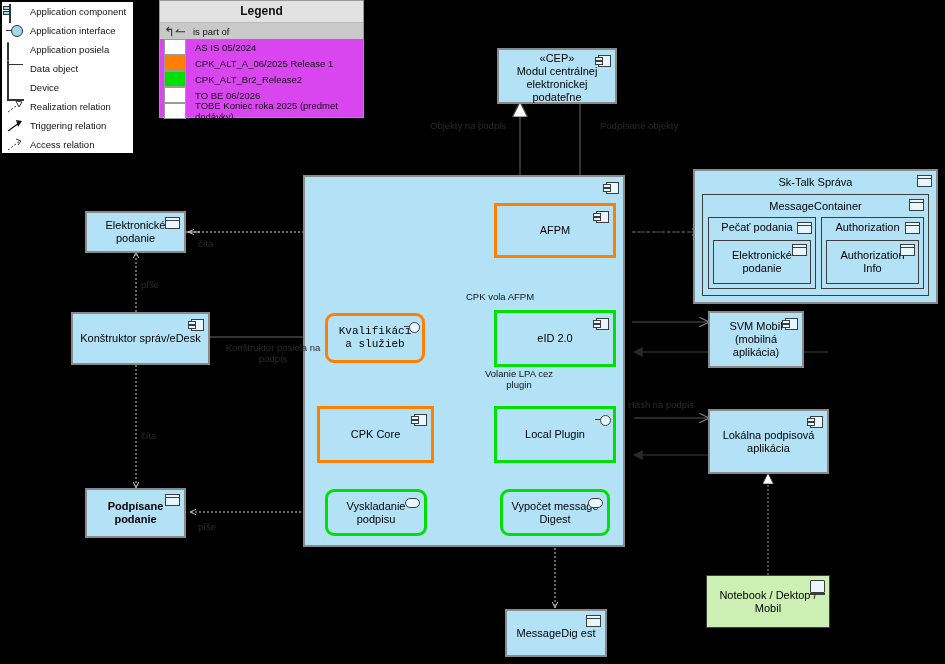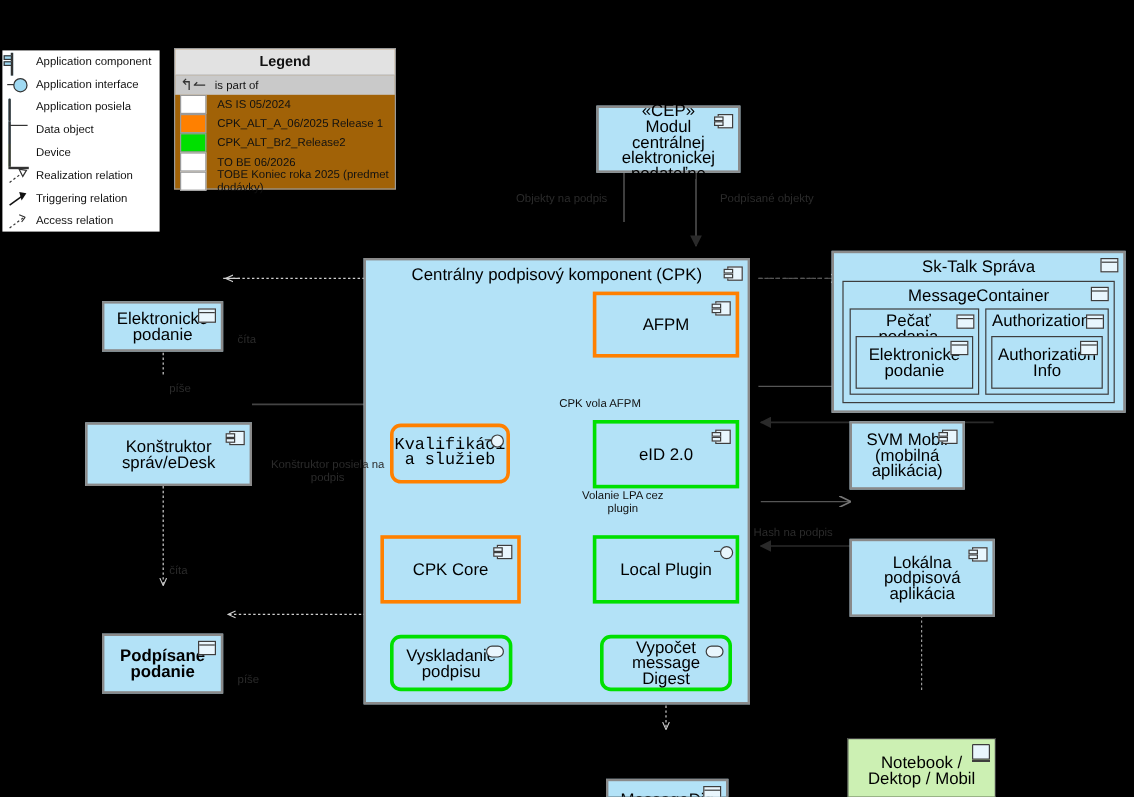--- a/index.html
+++ b/index.html
@@ -1,25 +1,25 @@
 <!DOCTYPE html>
 <html><head>
 <meta charset="utf-8">
 <style>
   html,body{margin:0;padding:0;background:#000;}
   body{width:945px;height:664px;position:relative;overflow:hidden;
        font-family:"Liberation Sans","DejaVu Sans",sans-serif;}
   #canvas{position:absolute;left:0;top:0;width:945px;height:664px;}
-  .abs{position:absolute;box-sizing:border-box;margin-top:40px;}
+  .abs{position:absolute;box-sizing:border-box;}
 
   
   .node{
     background:#b3e2f7;border:1px solid #3d3d3d;
     display:flex;align-items:center;justify-content:center;
-    text-align:center;color:#000;font-size:14px;line-height:13px;
+    text-align:center;color:#000;font-size:11px;line-height:13px;
   }
   .node .lbl{padding:0 4px;}
   .node.thick-grey{border:2px solid #8a8a8a;}
   .node.orange{border:3px solid #ff8000;background:#b3e2f7;}
   .node.green{border:3px solid #00e000;background:#b3e2f7;}
   .node.device{background:#ccf0b3;border:1px solid #3d3d3d;}
   .node.rounded{border-radius:9px;}
   .node.titled{align-items:flex-start;justify-content:center;}
   .node.titled .lbl{padding-top:5px;}
 
@@ -53,21 +53,21 @@
   .sw-comp:before{top:1px;} .sw-comp:after{top:6px;}
   .sw-iface{position:relative;}
   .sw-iface i{position:absolute;left:5px;top:1px;width:10px;height:10px;border-radius:50%;border:1px solid #333;background:#9fd9f2;}
   .sw-iface u{position:absolute;left:0;top:6px;width:6px;height:1px;background:#333;}
   .sw-svc{width:16px;height:10px;border-radius:6px;border:1px solid #333;background:#9fd9f2;margin-left:1px;}
   .sw-data{width:15px;height:11px;border:1px solid #333;background:#9fd9f2;margin-left:1px;position:relative;}
   .sw-data:before{content:"";position:absolute;left:0;top:2px;width:15px;height:1px;background:#333;}
   .sw-dev{width:15px;height:11px;border:1px solid #333;background:#cbeeae;margin-left:1px;position:relative;}
   .sw-dev:after{content:"";position:absolute;left:-1px;bottom:-3px;width:17px;height:2px;background:#333;}
 
-  .legend-right{left:145px;top:0;width:185px;height:118px;background:#a16207;border:1px solid #9a9a9a;}
+  .legend-right{left:159px;top:0;width:205px;height:118px;background:#d946ef;border:1px solid #9a9a9a;}
   .lr-title{height:21px;line-height:21px;text-align:center;font-weight:bold;font-size:12px;
             color:#111;background:#e2e2e2;border-bottom:1px solid #bbb;}
   .lr-row{display:flex;align-items:center;height:16px;}
   .lr-row.hl{background:#c9c9c9;}
   .lr-box{width:20px;height:14px;margin-left:4px;border:1px solid #9a9a9a;flex:0 0 20px;}
   .lr-txt{font-size:9.5px;color:#111;margin-left:9px;}
   .lr-ispart{width:20px;margin-left:4px;flex:0 0 20px;text-align:center;font-size:13px;color:#333;}
 </style>
 </head>
 <body>
@@ -216,21 +216,20 @@
   </div>
 
   <div class="abs node thick-grey" style="left:497px;top:48px;width:120px;height:56px;flex-direction:column;">
     <span class="ic ic-comp"></span>
     <span class="lbl" style="padding-top:4px;">«CEP»</span>
     <span class="lbl" style="padding:0 8px;">Modul centrálnej elektronickej podateľne</span>
   </div>
 
   <div class="abs node thick-grey titled" style="left:303px;top:175px;width:322px;height:372px;">
     <span class="ic ic-comp"></span>
-    <span class="lbl">Centrálny podpisový komponent (CPK)</span>
   </div>
 
   <div class="abs node orange" style="left:494px;top:203px;width:122px;height:55px;">
     <span class="ic ic-comp"></span>
     <span class="lbl">AFPM</span>
   </div>
 
   <div class="abs node orange rounded" style="left:325px;top:313px;width:100px;height:50px;">
     <span class="ic ic-iface">
         <u></u>

